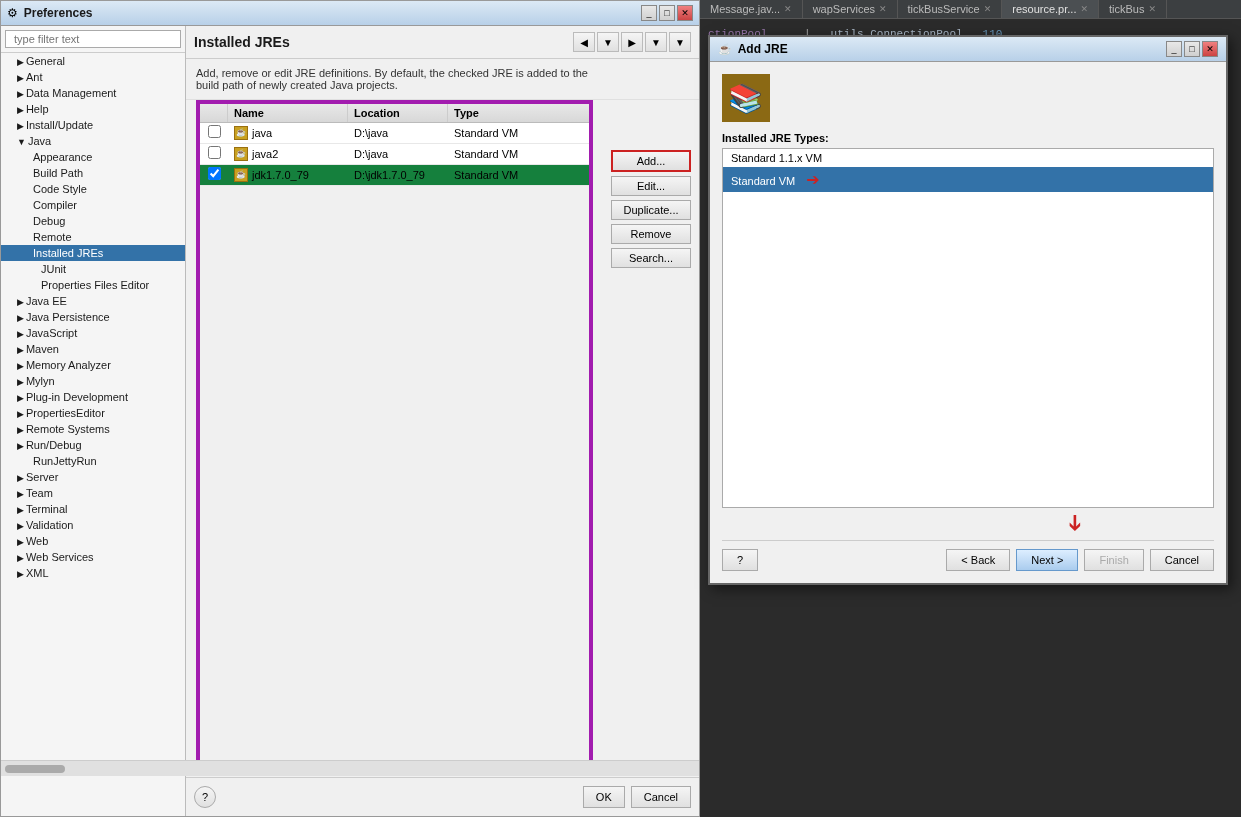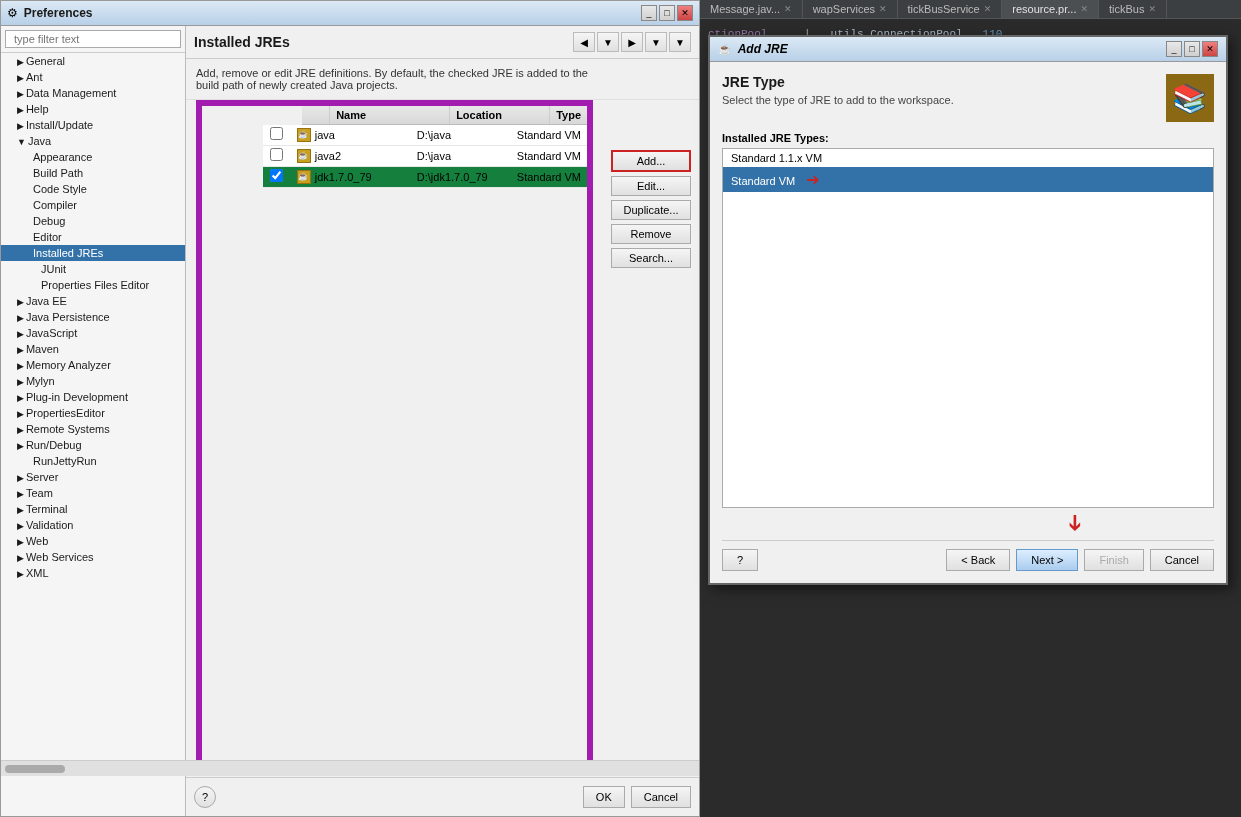--- a/index.html
+++ b/index.html
@@ -124,25 +124,24 @@
     .jres-label {
       padding: 4px 10px;
       font-size: 11px;
       color: #333;
     }
 
     
     .jre-table-wrap {
       flex: 1;
       margin: 0 10px;
-      border: 6px solid #a21caf;
+      border: 4px solid #a21caf;
       overflow: hidden;
       display: flex;
       flex-direction: column;
-      align-items: flex-end;
     }
     .jre-table-header {
       display: flex;
       background: linear-gradient(to bottom, #e8e8e8, #d8d8d8);
       border-bottom: 1px solid #bbb;
     }
     .jre-col-check { width: 28px; padding: 3px 4px; border-right: 1px solid #ccc; flex-shrink: 0; }
     .jre-col-name { width: 120px; padding: 3px 6px; border-right: 1px solid #ccc; font-weight: bold; font-size: 11px; flex-shrink: 0; }
     .jre-col-loc { width: 100px; padding: 3px 6px; border-right: 1px solid #ccc; font-weight: bold; font-size: 11px; flex-shrink: 0; }
     .jre-col-type { flex: 1; padding: 3px 6px; font-weight: bold; font-size: 11px; }
@@ -228,21 +227,20 @@
       background: linear-gradient(to bottom, #dce9f5, #b8d0e8);
       border-bottom: 1px solid #999;
       padding: 4px 8px;
       display: flex;
       align-items: center;
       justify-content: space-between;
     }
     .dialog-title {
       font-size: 12px;
       font-weight: bold;
-      font-style: italic;
     }
     .dialog-win-controls {
       display: flex;
       gap: 2px;
     }
     .dialog-body {
       padding: 12px;
       flex: 1;
       display: flex;
       flex-direction: column;
@@ -456,21 +454,21 @@
       <div class="tree-item root"><span class="expand-icon">▶</span>Ant</div>
       <div class="tree-item root"><span class="expand-icon">▶</span>Data Management</div>
       <div class="tree-item root"><span class="expand-icon">▶</span>Help</div>
       <div class="tree-item root"><span class="expand-icon">▶</span>Install/Update</div>
       <div class="tree-item root"><span class="expand-icon">▼</span>Java</div>
       <div class="tree-item child">Appearance</div>
       <div class="tree-item child">Build Path</div>
       <div class="tree-item child">Code Style</div>
       <div class="tree-item child">Compiler</div>
       <div class="tree-item child">Debug</div>
-      <div class="tree-item child">Editor</div>
+      <div class="tree-item child">Remote</div>
       <div class="tree-item child selected">Installed JREs</div>
       <div class="tree-item subchild">JUnit</div>
       <div class="tree-item subchild">Properties Files Editor</div>
       <div class="tree-item root"><span class="expand-icon">▶</span>Java EE</div>
       <div class="tree-item root"><span class="expand-icon">▶</span>Java Persistence</div>
       <div class="tree-item root"><span class="expand-icon">▶</span>JavaScript</div>
       <div class="tree-item root"><span class="expand-icon">▶</span>Maven</div>
       <div class="tree-item root"><span class="expand-icon">▶</span>Memory Analyzer</div>
       <div class="tree-item root"><span class="expand-icon">▶</span>Mylyn</div>
       <div class="tree-item root"><span class="expand-icon">▶</span>Plug-in Development</div>
@@ -573,24 +571,20 @@
     </div>
     <div class="dialog-win-controls">
       <div class="win-btn">_</div>
       <div class="win-btn">□</div>
       <div class="win-btn close">✕</div>
     </div>
   </div>
 
   <div class="dialog-body">
     <div class="dialog-header-row">
-      <div>
-        <div class="dialog-section-title">JRE Type</div>
-        <div class="dialog-section-desc">Select the type of JRE to add to the workspace.</div>
-      </div>
       <div class="dialog-book-icon">📚</div>
     </div>
 
     <div class="jre-types-label">Installed JRE Types:</div>
 
     <div class="jre-types-list">
       <div class="jre-type-item">Standard 1.1.x VM</div>
       <div class="jre-type-item selected">
         Standard VM
         

